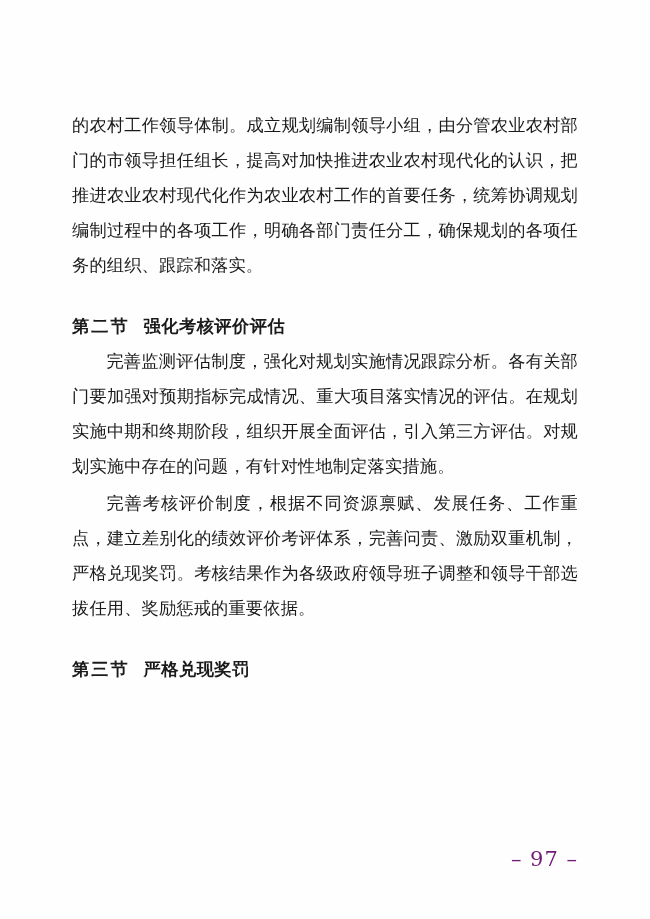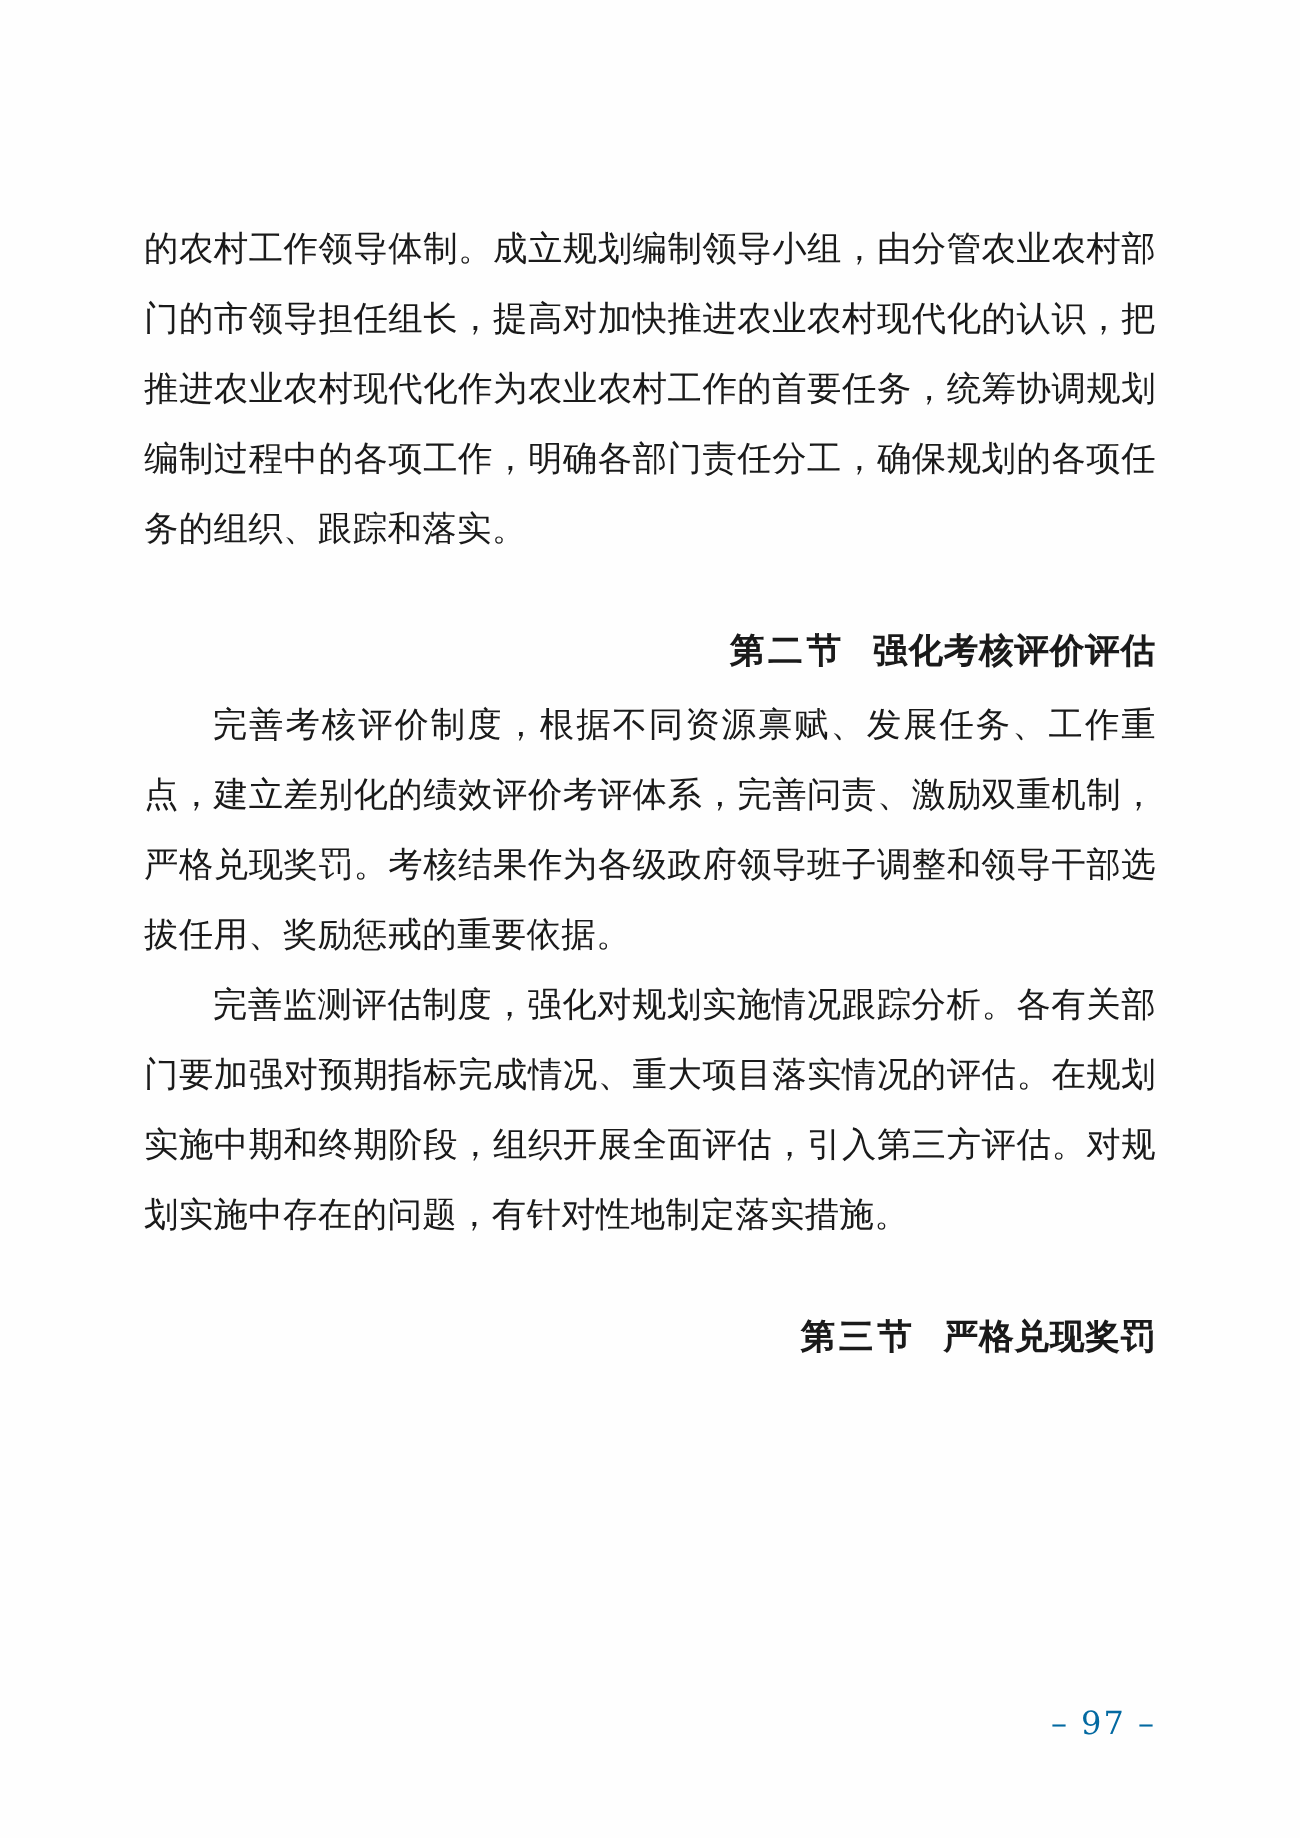--- a/index.html
+++ b/index.html
@@ -27,21 +27,21 @@
     line-height: 35px;
     text-align: justify;
     text-justify: inter-ideograph;
     letter-spacing: 0.2px;
     margin: 0;
   }
   .indent {
     text-indent: 2em;
   }
   .section-heading {
-    text-align: right;
+    text-align: left;
     font-size: 17.2px;
     line-height: 35px;
     font-weight: bold;
     margin: 0;
     letter-spacing: 0.5px;
   }
   .gap-before-heading {
     margin-top: 26px;
   }
   .gap-after-heading {
@@ -51,39 +51,39 @@
     margin-top: 0px;
   }
   .heading-num {
     margin-right: 14px;
     letter-spacing: 2px;
   }
   .page-number {
     position: absolute;
     right: 72px;
     bottom: 48px;
-    font-size: 16px;
+    font-size: 21px;
     letter-spacing: 1px;
-    color: #0369a1;
+    color: #701a75;
   }
 </style>
 </head>
 <body>
 
 <div class="page">
 
   <p class="body-text">的农村工作领导体制。成立规划编制领导小组，由分管农业农村部门的市领导担任组长，提高对加快推进农业农村现代化的认识，把推进农业农村现代化作为农业农村工作的首要任务，统筹协调规划编制过程中的各项工作，明确各部门责任分工，确保规划的各项任务的组织、跟踪和落实。</p>
 
   <p class="section-heading gap-before-heading">
     <span class="heading-num">第二节</span><span>强化考核评价评估</span>
   </p>
 
+  <p class="body-text indent para-gap">完善监测评估制度，强化对规划实施情况跟踪分析。各有关部门要加强对预期指标完成情况、重大项目落实情况的评估。在规划实施中期和终期阶段，组织开展全面评估，引入第三方评估。对规划实施中存在的问题，有针对性地制定落实措施。</p>
+
   <p class="body-text indent gap-after-heading">完善考核评价制度，根据不同资源禀赋、发展任务、工作重点，建立差别化的绩效评价考评体系，完善问责、激励双重机制，严格兑现奖罚。考核结果作为各级政府领导班子调整和领导干部选拔任用、奖励惩戒的重要依据。</p>
-
-  <p class="body-text indent para-gap">完善监测评估制度，强化对规划实施情况跟踪分析。各有关部门要加强对预期指标完成情况、重大项目落实情况的评估。在规划实施中期和终期阶段，组织开展全面评估，引入第三方评估。对规划实施中存在的问题，有针对性地制定落实措施。</p>
 
   <p class="section-heading gap-before-heading">
     <span class="heading-num">第三节</span><span>严格兑现奖罚</span>
   </p>
 
 
   <div class="page-number">– 97 –</div>
 
 </div>
 

